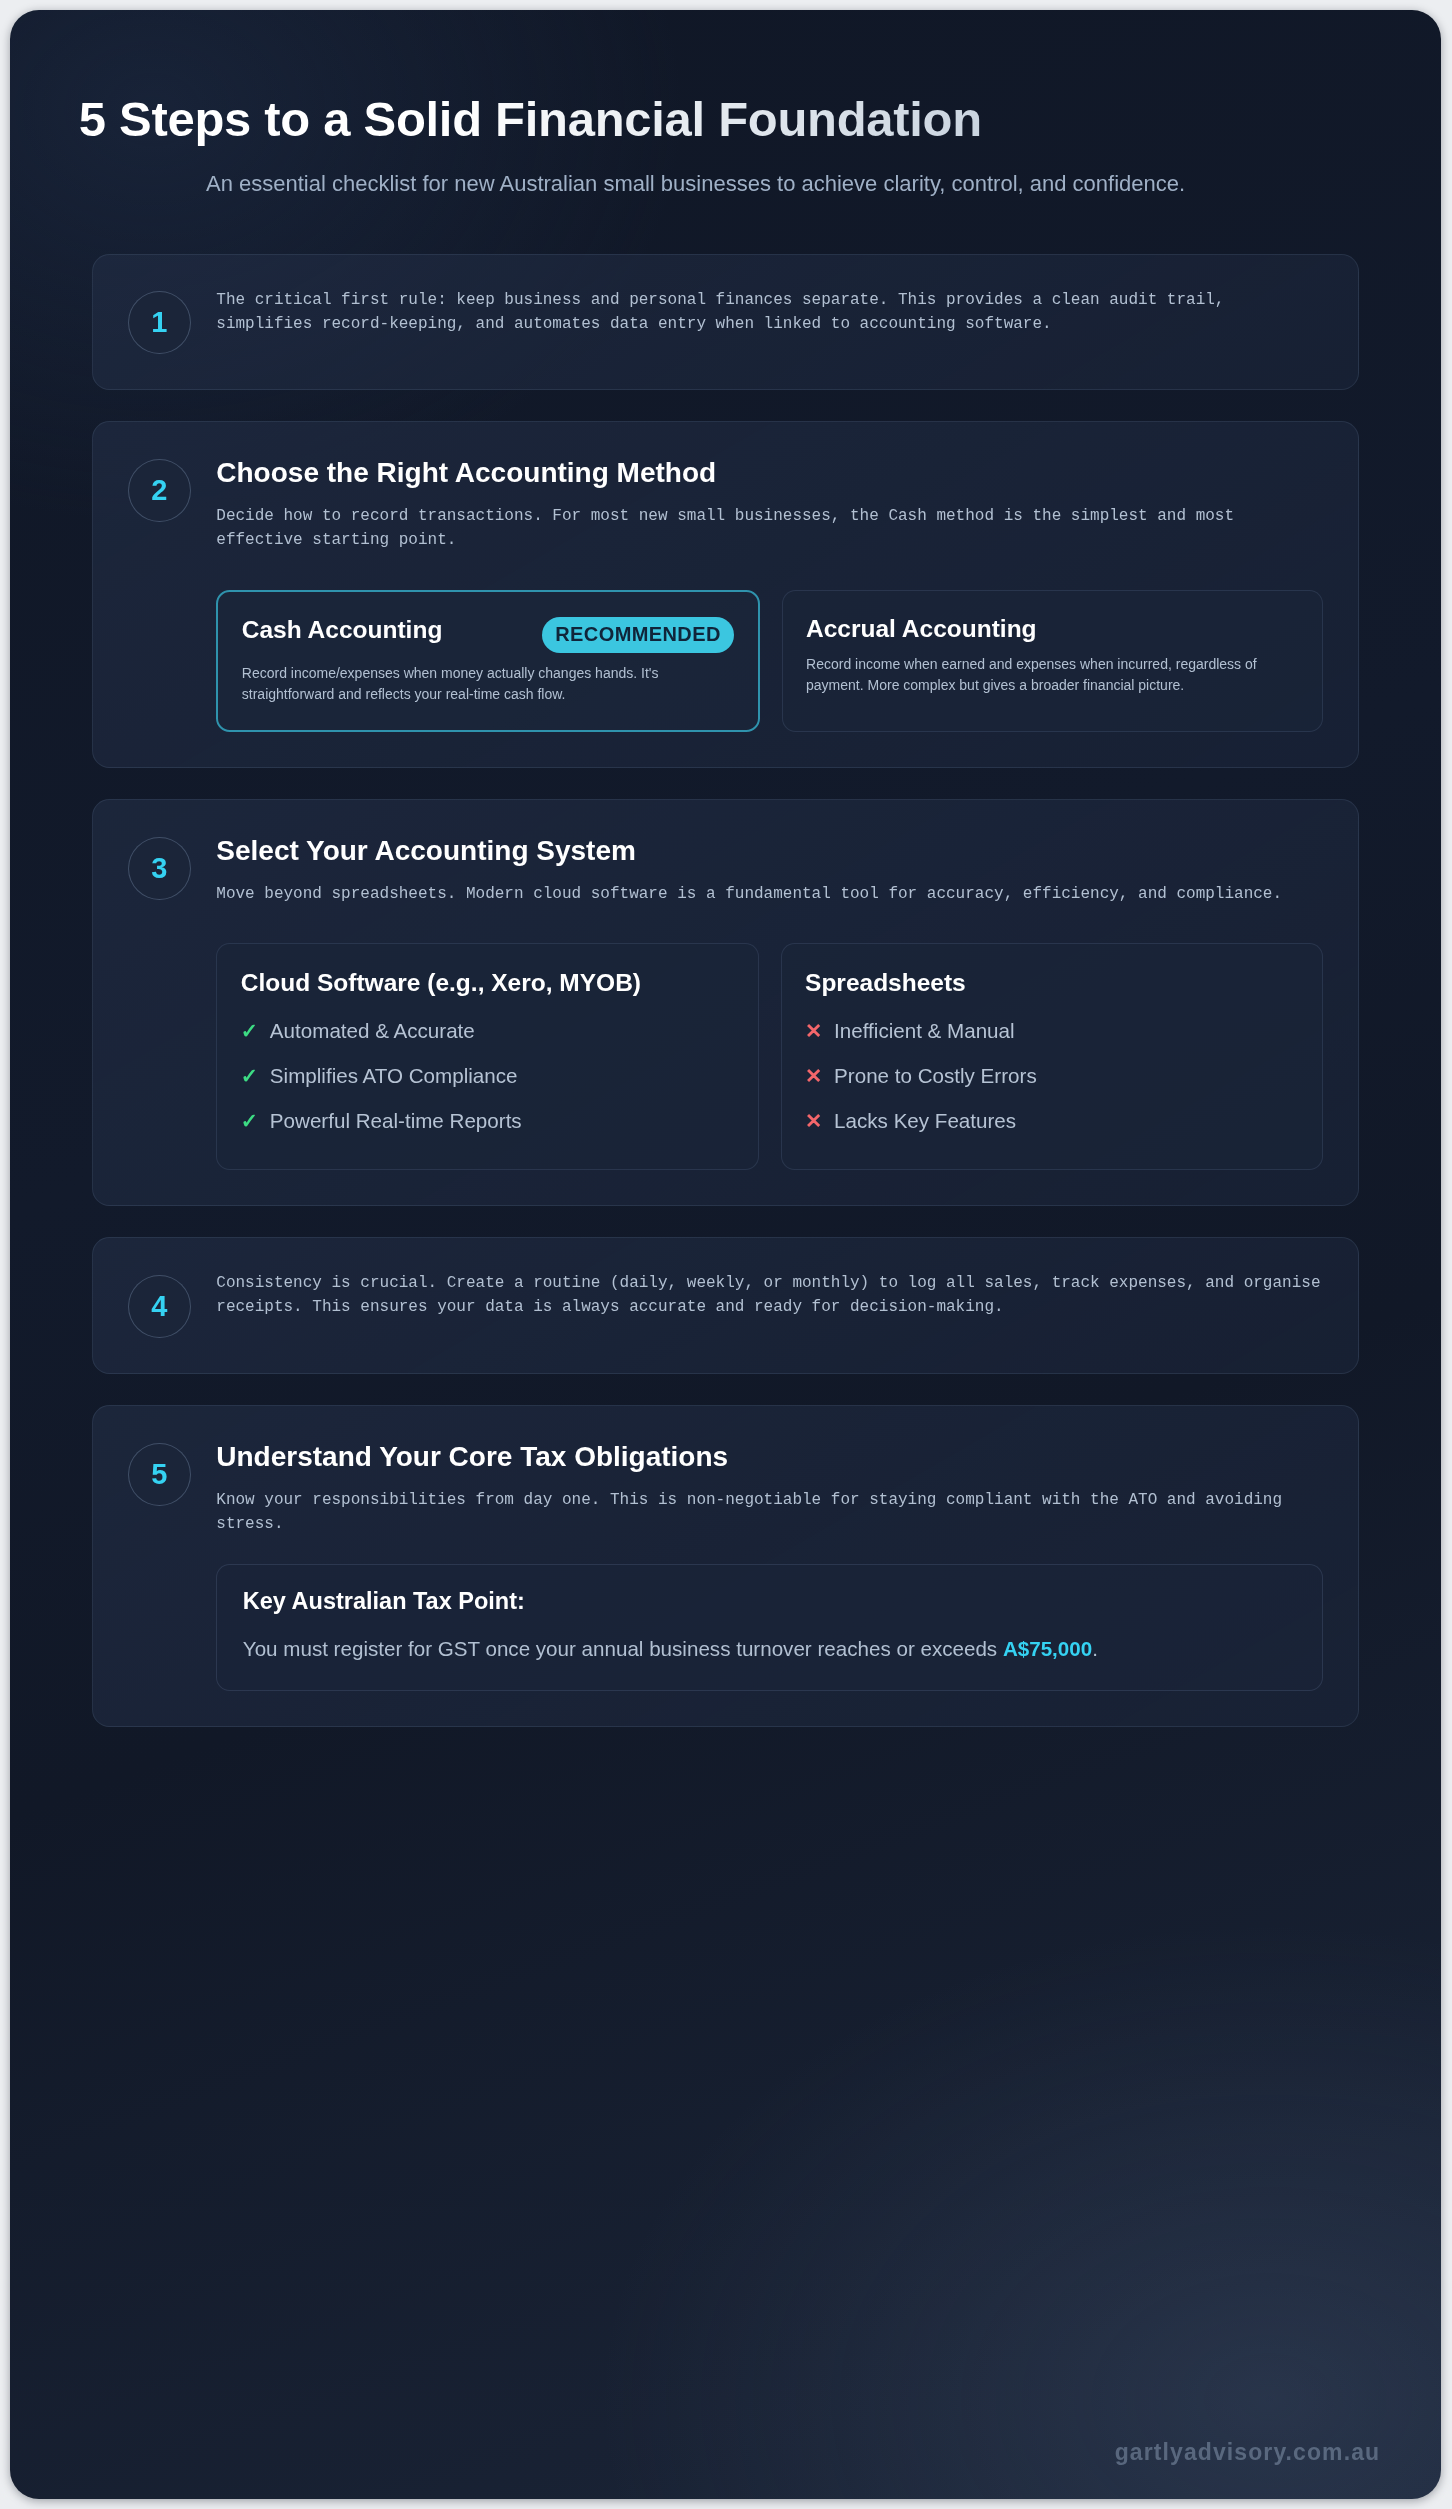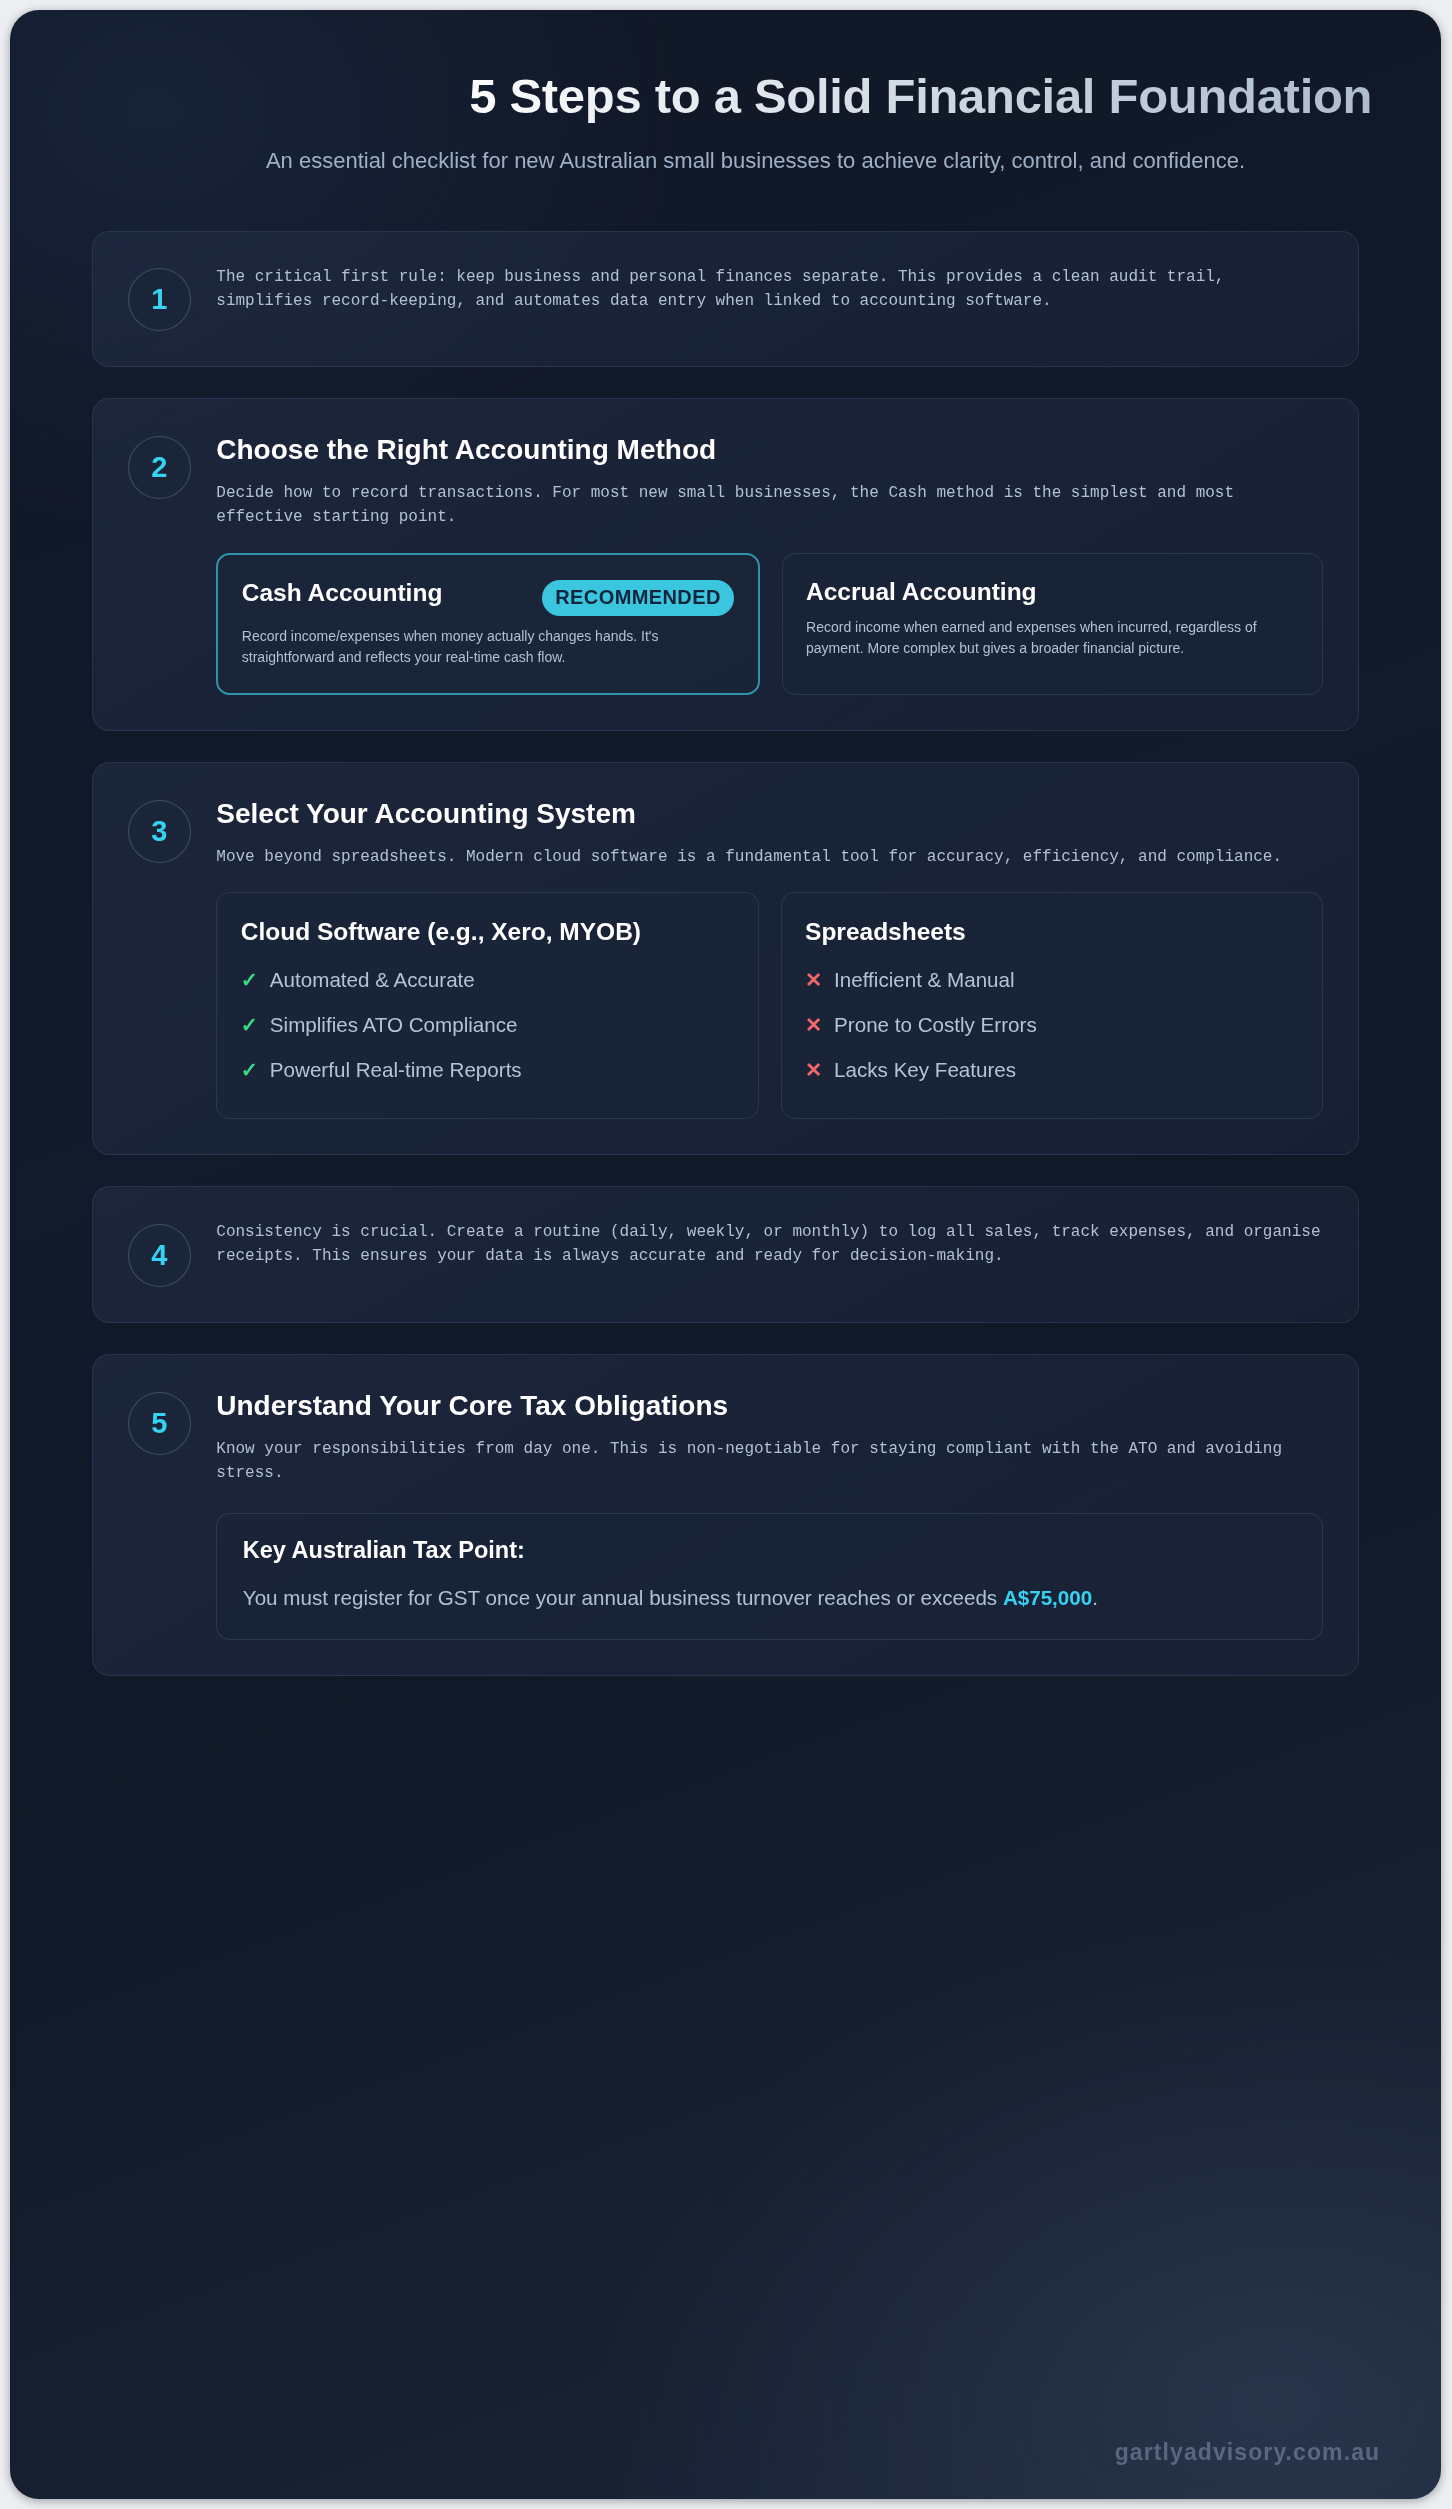--- a/index.html
+++ b/index.html
@@ -28,22 +28,22 @@
       radial-gradient(1078px 765px at 88% 96%, rgba(74,92,122,0.30) 0%, rgba(74,92,122,0.0) 62%),
       radial-gradient(882px 686px at 10% 4%, rgba(30,44,70,0.55) 0%, rgba(30,44,70,0) 60%),
       linear-gradient(160deg, #101726 0%, #121a2b 40%, #16203300 60%, #1b2538 100%);
     background-color: #111827;
     overflow: hidden;
     box-shadow: 0 2px 9.8px rgba(10,15,25,0.35);
   }
 
   
   .header {
-    padding: 59px 69px 0 69px;
-    text-align: right;
+    padding: 82px 69px 0 69px;
+    text-align: left;
   }
 
   .title {
     font-size: 49px;
     font-weight: bold;
     letter-spacing: -0.3px;
     line-height: 1.12;
     background: linear-gradient(95deg, #ffffff 0%, #ffffff 28%, #c7d2de 72%, #aebccd 100%);
     -webkit-background-clip: text;
     background-clip: text;
@@ -110,21 +110,21 @@
     font-size: 16px;
     line-height: 1.52;
     color: #b2c0d2;
     font-family: Liberation Mono, monospace;
   }
 
   
   .compare {
     display: flex;
     gap: 21.6px;
-    margin-top: 23px;
+    margin-top: 37px;
   }
 
   .opt {
     flex: 1 1 0;
     border-radius: 13.7px;
     border: 1px solid rgba(118,140,175,0.18);
     background: rgba(26,36,56,0.66);
     padding: 23.5px 23.5px 25.5px 23.5px;
     position: relative;
   }

